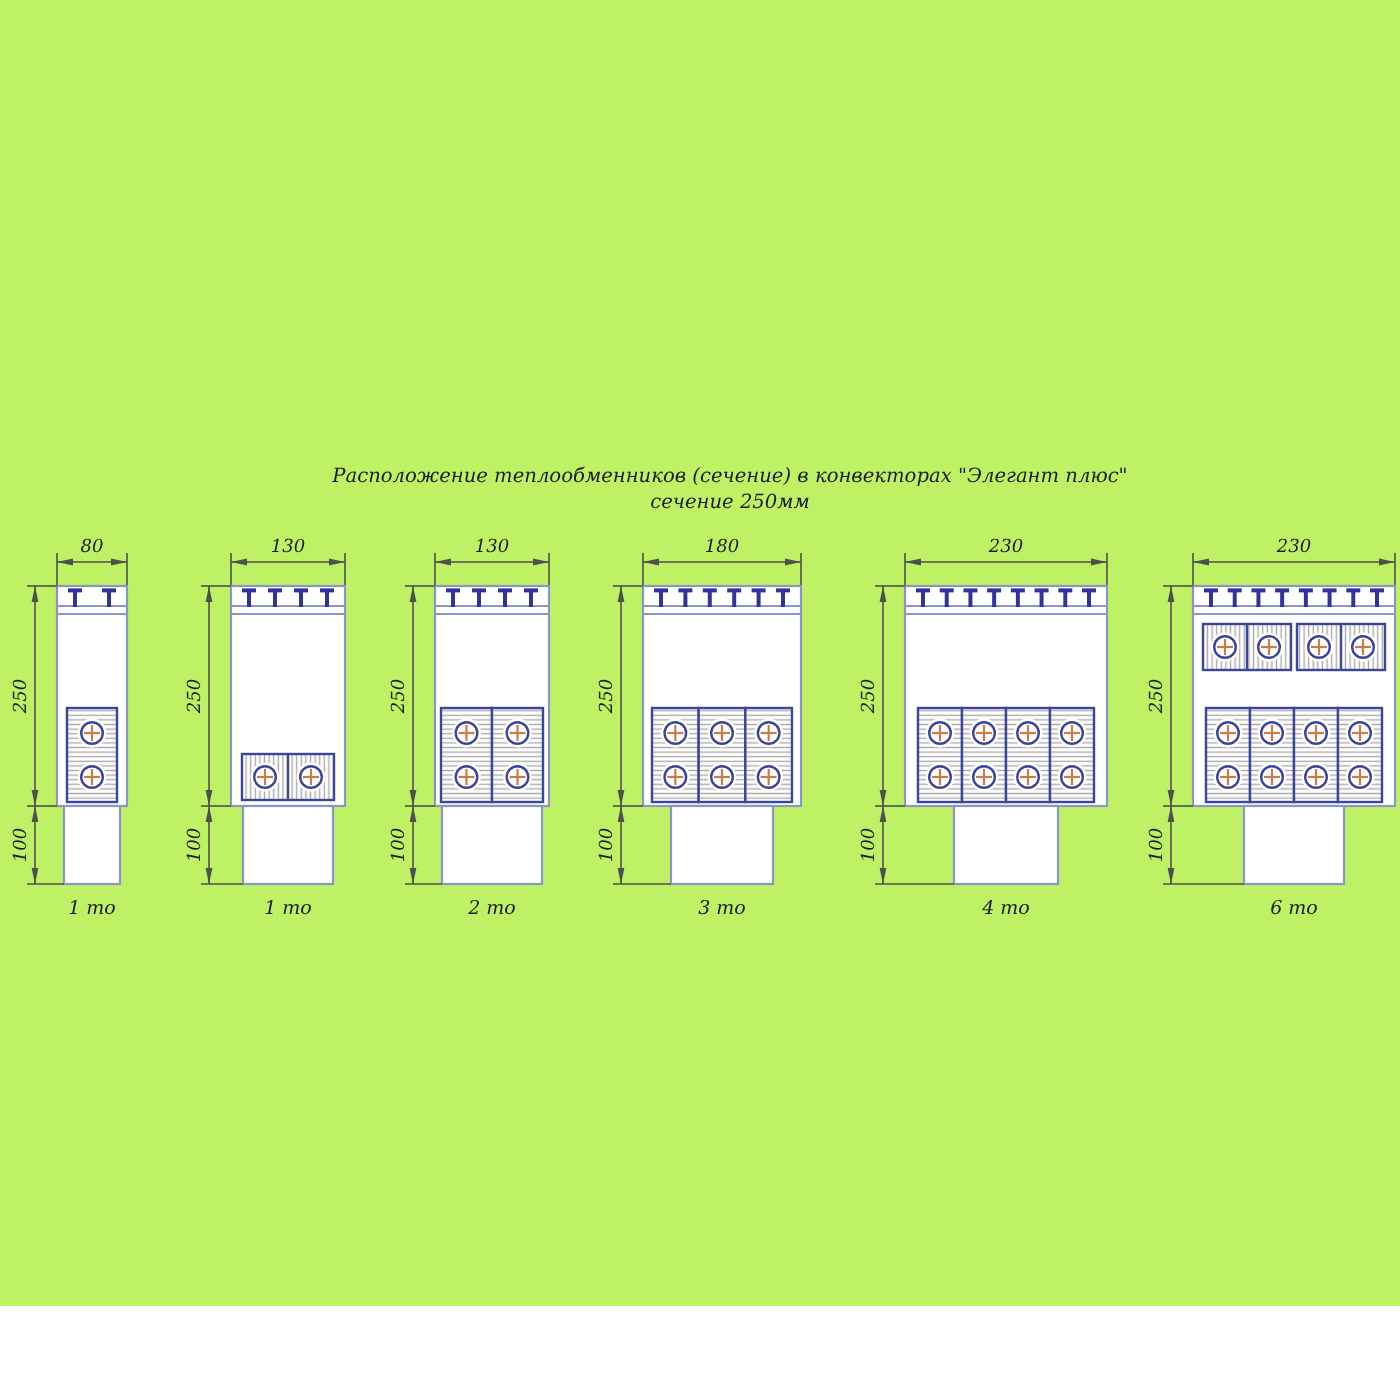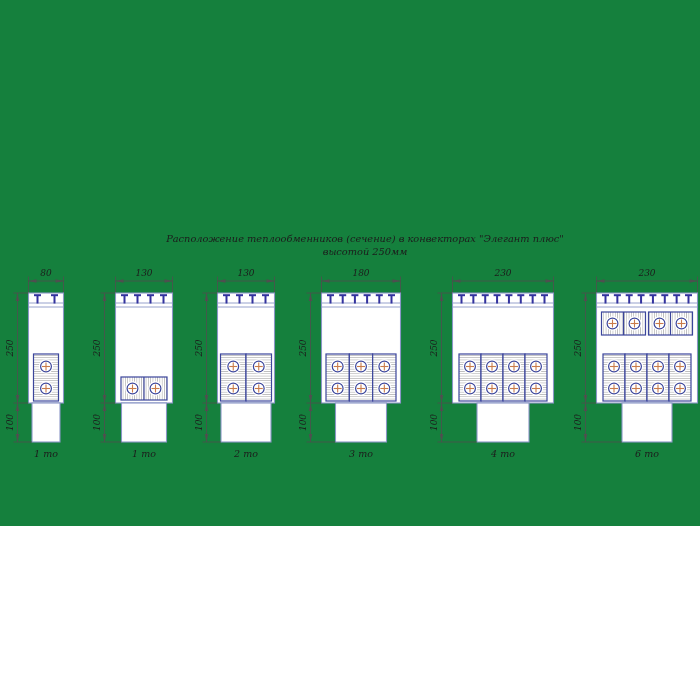--- a/index.html
+++ b/index.html
@@ -1,29 +1,29 @@
 <!DOCTYPE html>
 <html><head>
 <meta charset="utf-8">
 <style>
   html,body{margin:0;padding:0;background:#fff;}
-  .canvas{position:relative;width:700px;height:526px;background:#15803d;overflow:hidden;
+  .canvas{position:relative;width:700px;height:653px;background:#bef264;overflow:hidden;
           font-family:"DejaVu Serif", serif;}
   .title-block{position:absolute;left:0;top:232px;width:700px;text-align:center;
                padding-left:30px;box-sizing:border-box;
                font-style:italic;font-size:9.8px;line-height:13px;color:#1c1c1c;}
   svg{position:absolute;left:0;top:0;}
 </style>
 </head>
 <body>
 
 <div class="canvas">
   <div class="title-block">
     <div>Расположение теплообменников (сечение) в конвекторах "Элегант плюс"</div>
-    <div>высотой 250мм</div>
+    <div>сечение 250мм</div>
   </div>
   <svg id="diagram-svg" width="700" height="700" viewBox="0 0 700 700">
       <defs>
         <pattern id="hatchH" patternUnits="userSpaceOnUse" width="4" height="2.3">
           <rect width="4" height="2.3" fill="#ffffff"></rect>
           <line x1="0" y1="1.15" x2="4" y2="1.15" stroke="#ababab" stroke-width="0.7"></line>
         </pattern>
         <pattern id="hatchV" patternUnits="userSpaceOnUse" width="2.3" height="4">
           <rect width="2.3" height="4" fill="#ffffff"></rect>
           <line x1="1.15" y1="0" x2="1.15" y2="4" stroke="#ababab" stroke-width="0.7"></line>

